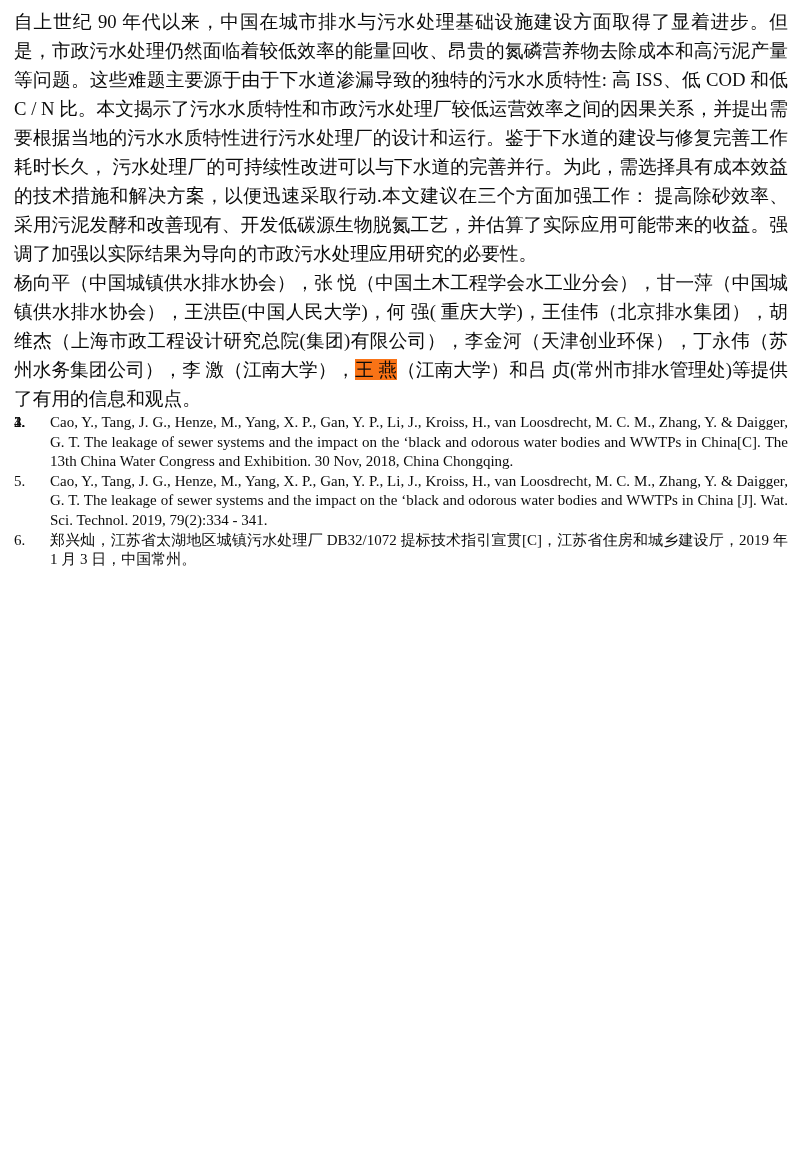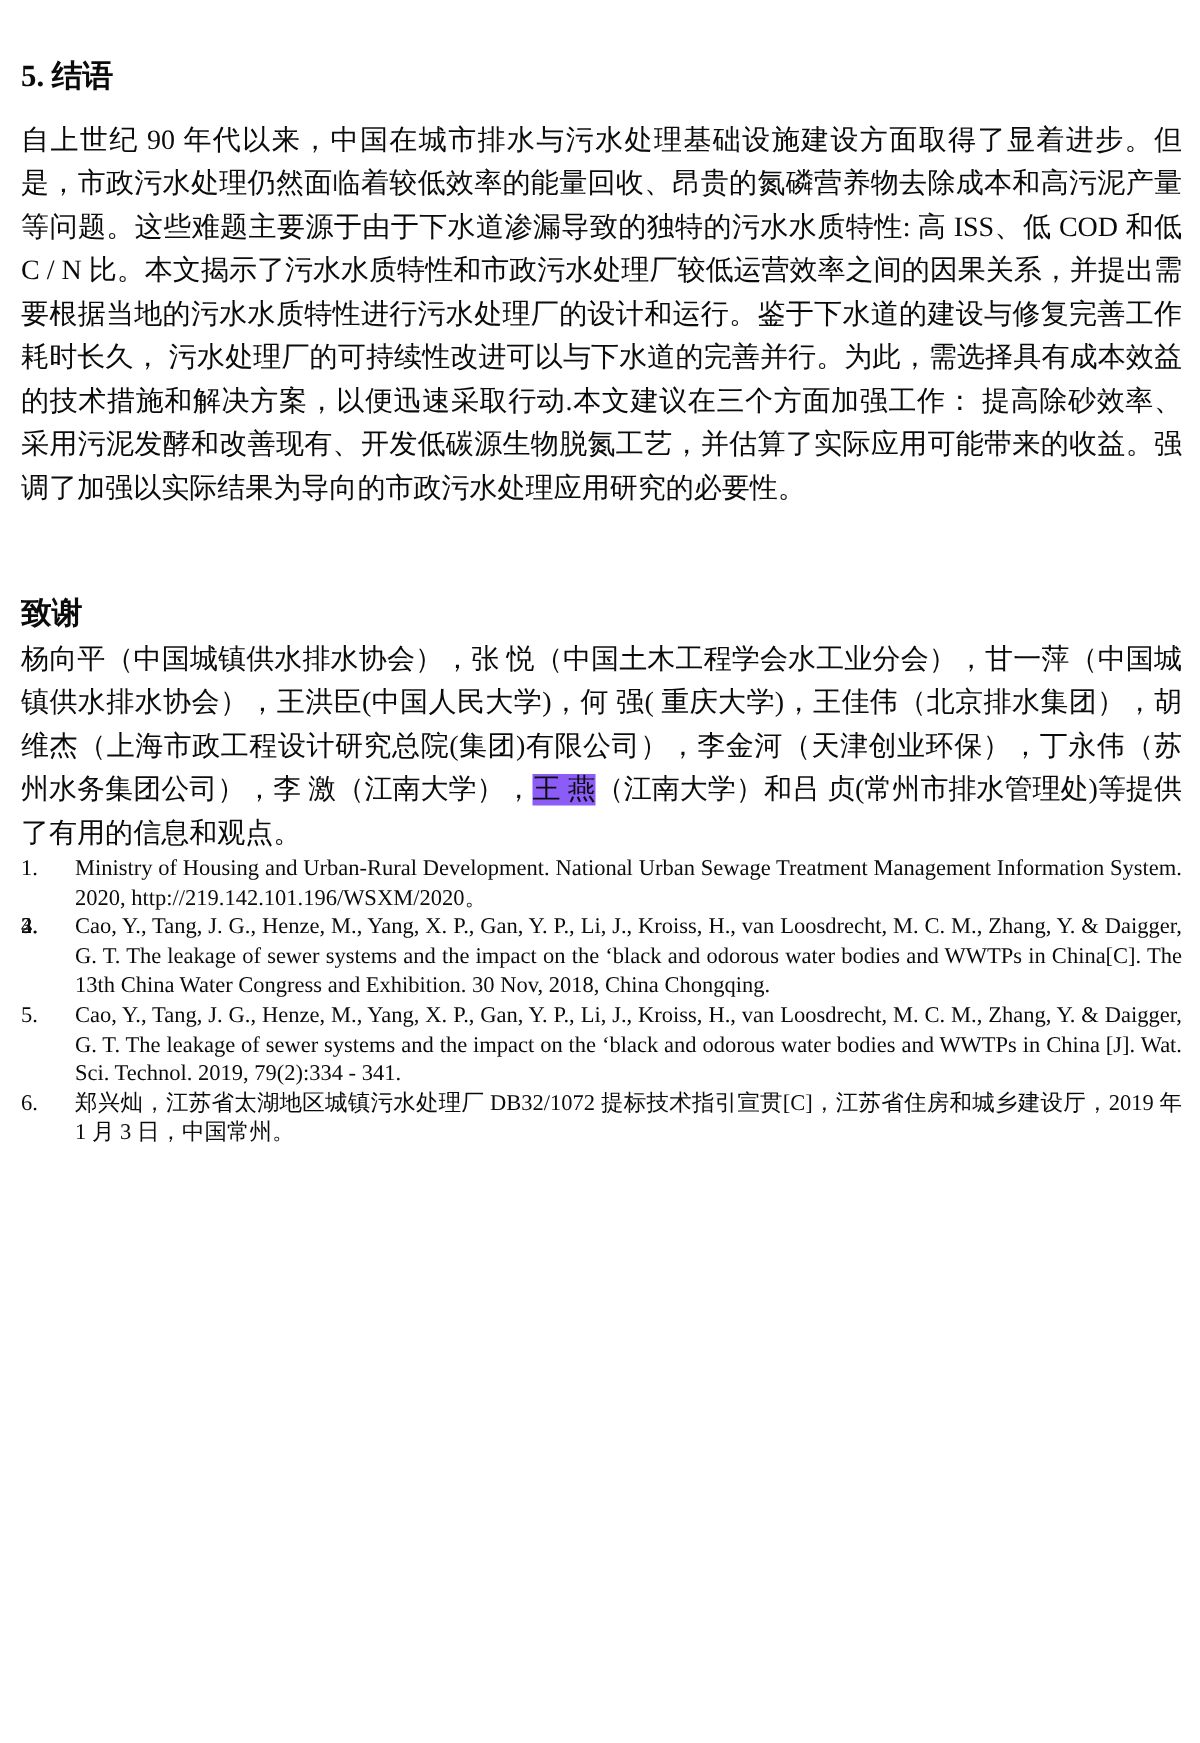--- a/index.html
+++ b/index.html
@@ -29,21 +29,21 @@
   .heading {
     font-size: 20.5px;
     line-height: 26px;
     font-weight: 700;
     margin: 0;
   }
   .section5-heading { margin: 31px 0 15px 0; }
   .ack-heading     { margin: 56px 0 3px 0; }
   .refs-heading    { margin: 27px 0 9px 0; }
   .hl {
-    background: #8b5cf6;
+    background: #f97316;
   }
   .refs {
     font-size: 15px;
     line-height: 19.6px;
   }
   .ref {
     position: relative;
     padding-left: 36px;
     text-align: justify;
   }
@@ -55,34 +55,31 @@
   .ref .part {
     text-align: justify;
   }
 </style>
 </head>
 <body>
 
 <div class="page">
 
 
-  <h2 class="heading section5-heading">5.  结语</h2>
 
   <p class="para">自上世纪 90 年代以来，中国在城市排水与污水处理基础设施建设方面取得了显着进步。但是，市政污水处理仍然面临着较低效率的能量回收、昂贵的氮磷营养物去除成本和高污泥产量等问题。这些难题主要源于由于下水道渗漏导致的独特的污水水质特性: 高 ISS、低 COD 和低 C / N 比。本文揭示了污水水质特性和市政污水处理厂较低运营效率之间的因果关系，并提出需要根据当地的污水水质特性进行污水处理厂的设计和运行。鉴于下水道的建设与修复完善工作耗时长久， 污水处理厂的可持续性改进可以与下水道的完善并行。为此，需选择具有成本效益的技术措施和解决方案，以便迅速采取行动.本文建议在三个方面加强工作： 提高除砂效率、采用污泥发酵和改善现有、开发低碳源生物脱氮工艺，并估算了实际应用可能带来的收益。强调了加强以实际结果为导向的市政污水处理应用研究的必要性。</p>
 
-  <h3 class="heading ack-heading">致谢</h3>
 
   <p class="para"><span>杨向平（中国城镇供水排水协会），张 悦（中国土木工程学会水工业分会），甘一萍（中国城镇供水排水协会），王洪臣(中国人民大学)，何 强( 重庆大学)，王佳伟（北京排水集团），胡维杰（上海市政工程设计研究总院(集团)有限公司），李金河（天津创业环保），丁永伟（苏州水务集团公司），李 激（江南大学），</span><span class="hl">王 燕</span><span>（江南大学）和吕 贞(常州市排水管理处)等提供了有用的信息和观点。</span></p>
 
 
   <div class="refs">
 
     <div class="ref">
       <span class="num">1.</span>
-      <div class="part">Ministry of Housing and Urban-Rural Development. National Urban Sewage Treatment Management Information System. 2020, http://219.142.101.196/WSXM/2020。</div>
     </div>
 
     <div class="ref">
       <span class="num">2.</span>
     </div>
 
     <div class="ref">
       <span class="num">3.</span>
     </div>
 

